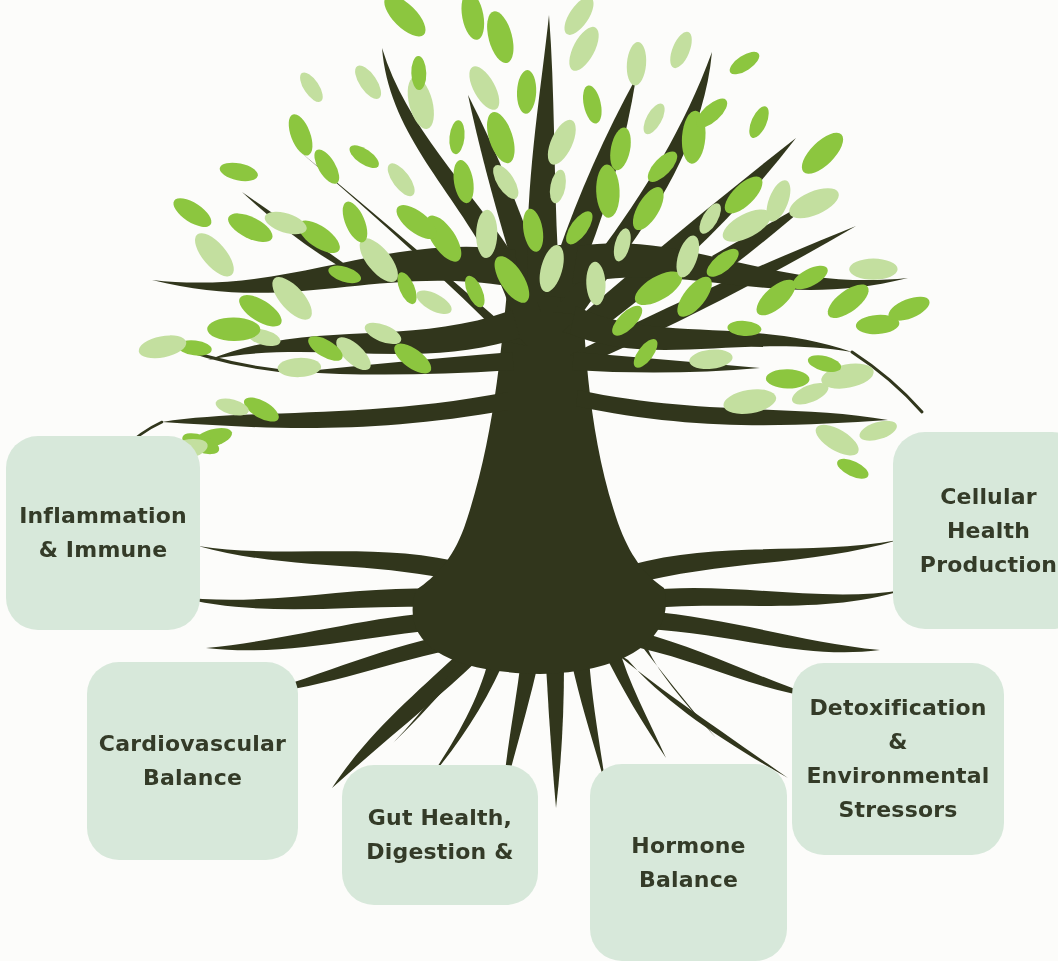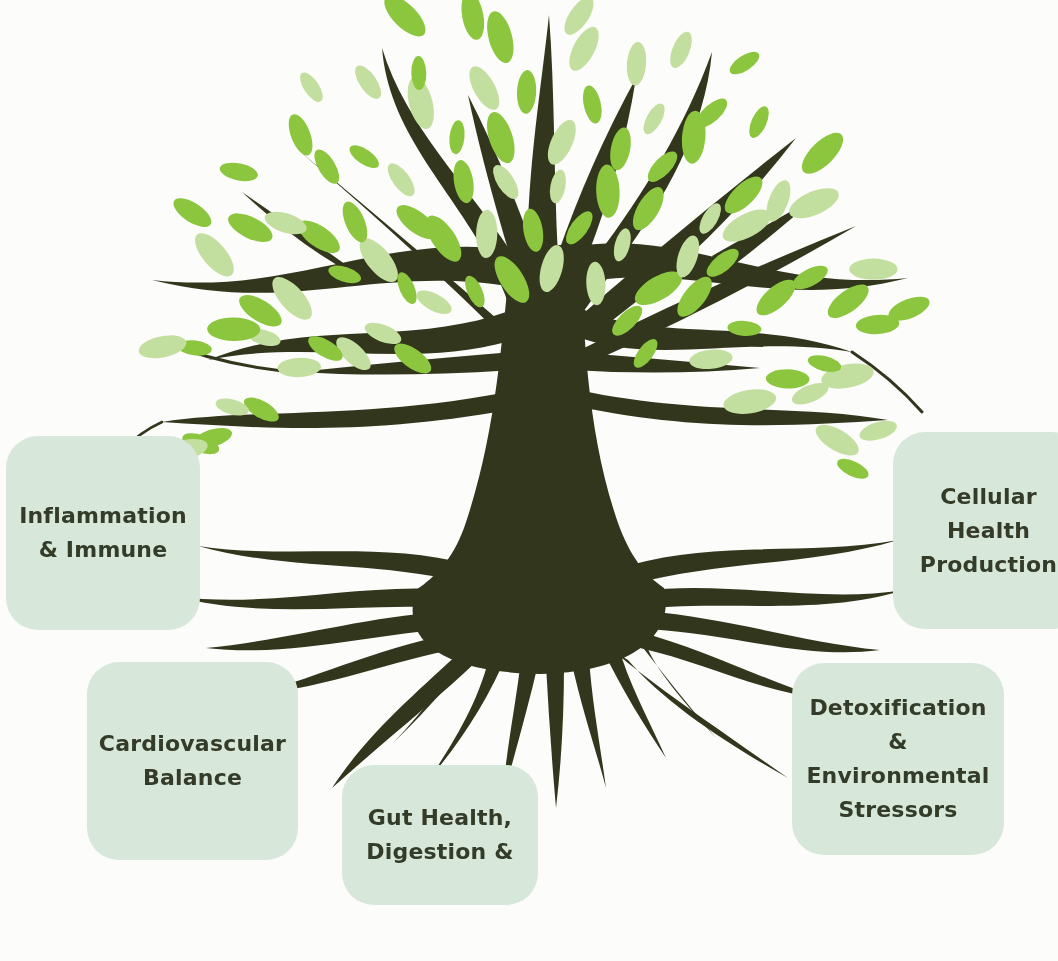--- a/index.html
+++ b/index.html
@@ -195,20 +195,24 @@
   <div class="card card-cardio">
     <span>Cardiovascular</span>
     <span>Balance</span>
   </div>
 
   <div class="card card-gut">
     <span>Gut Health,</span>
     <span>Digestion &amp;</span>
   </div>
 
+  <div class="card card-hormone">
+    <span>Hormone</span>
+    <span>Balance</span>
+  </div>
 
   <div class="card card-detox">
     <span>Detoxification</span>
     <span>&amp;</span>
     <span>Environmental</span>
     <span>Stressors</span>
   </div>
 
 </div>
 

